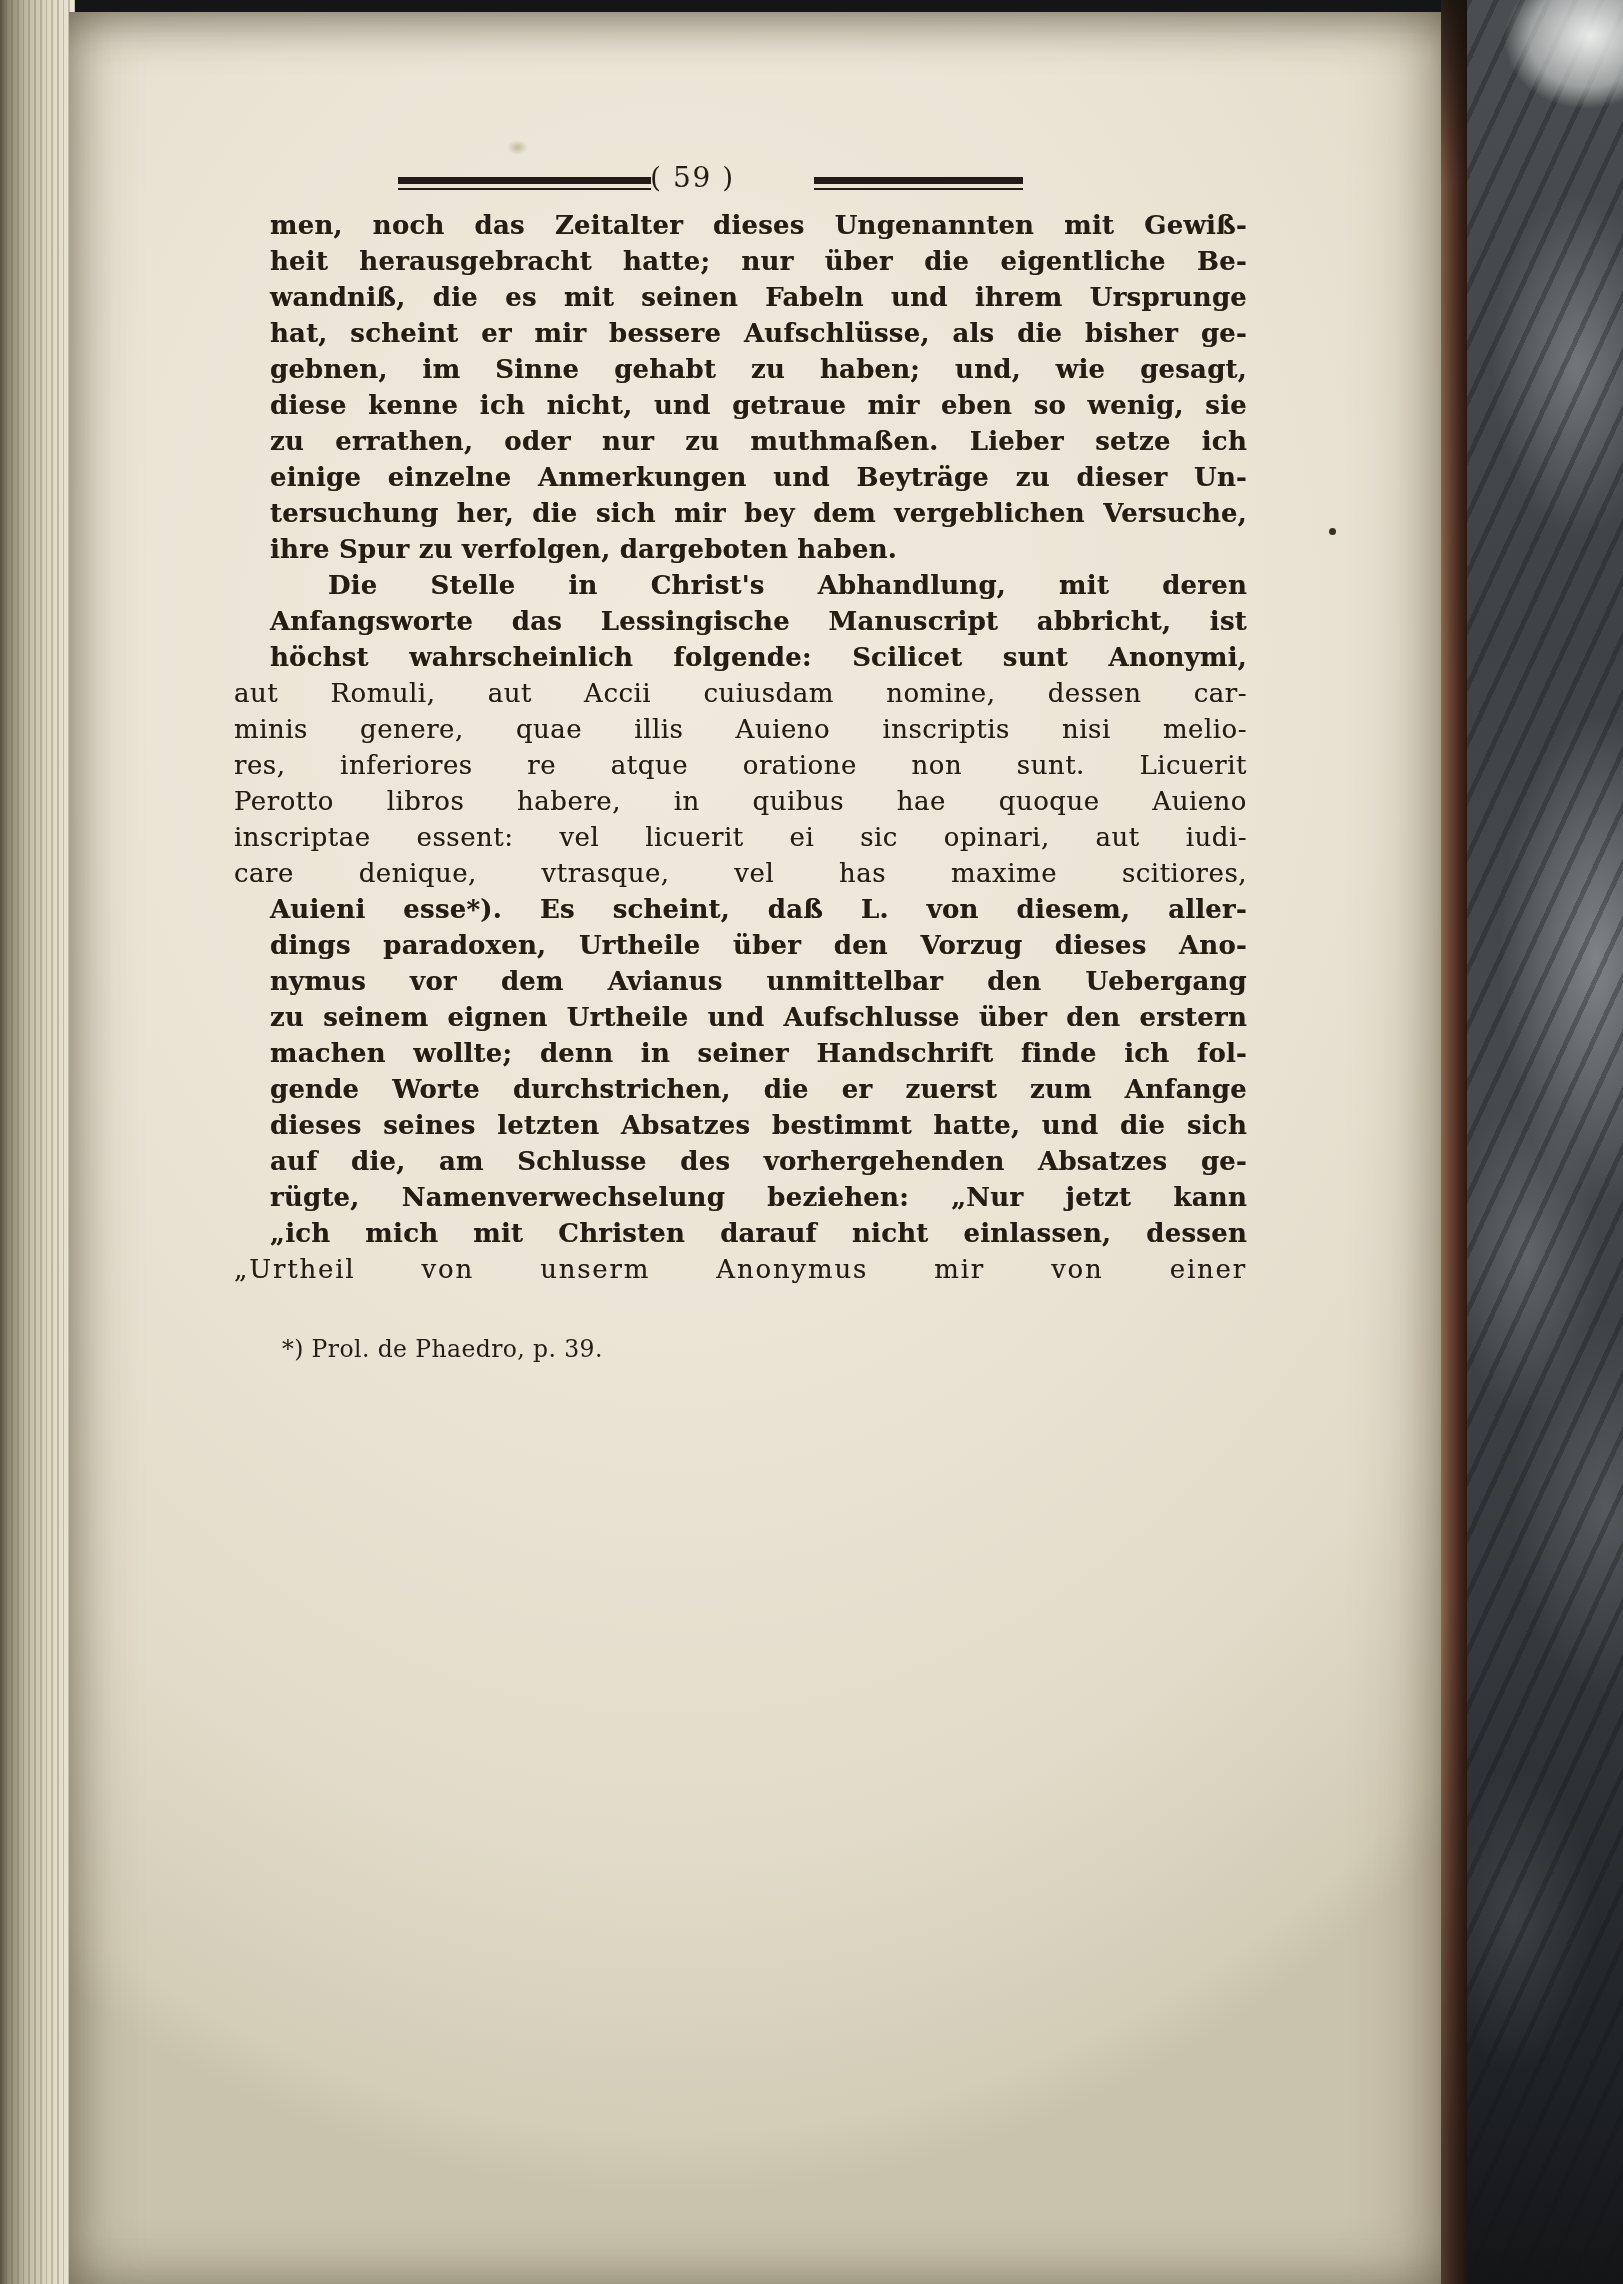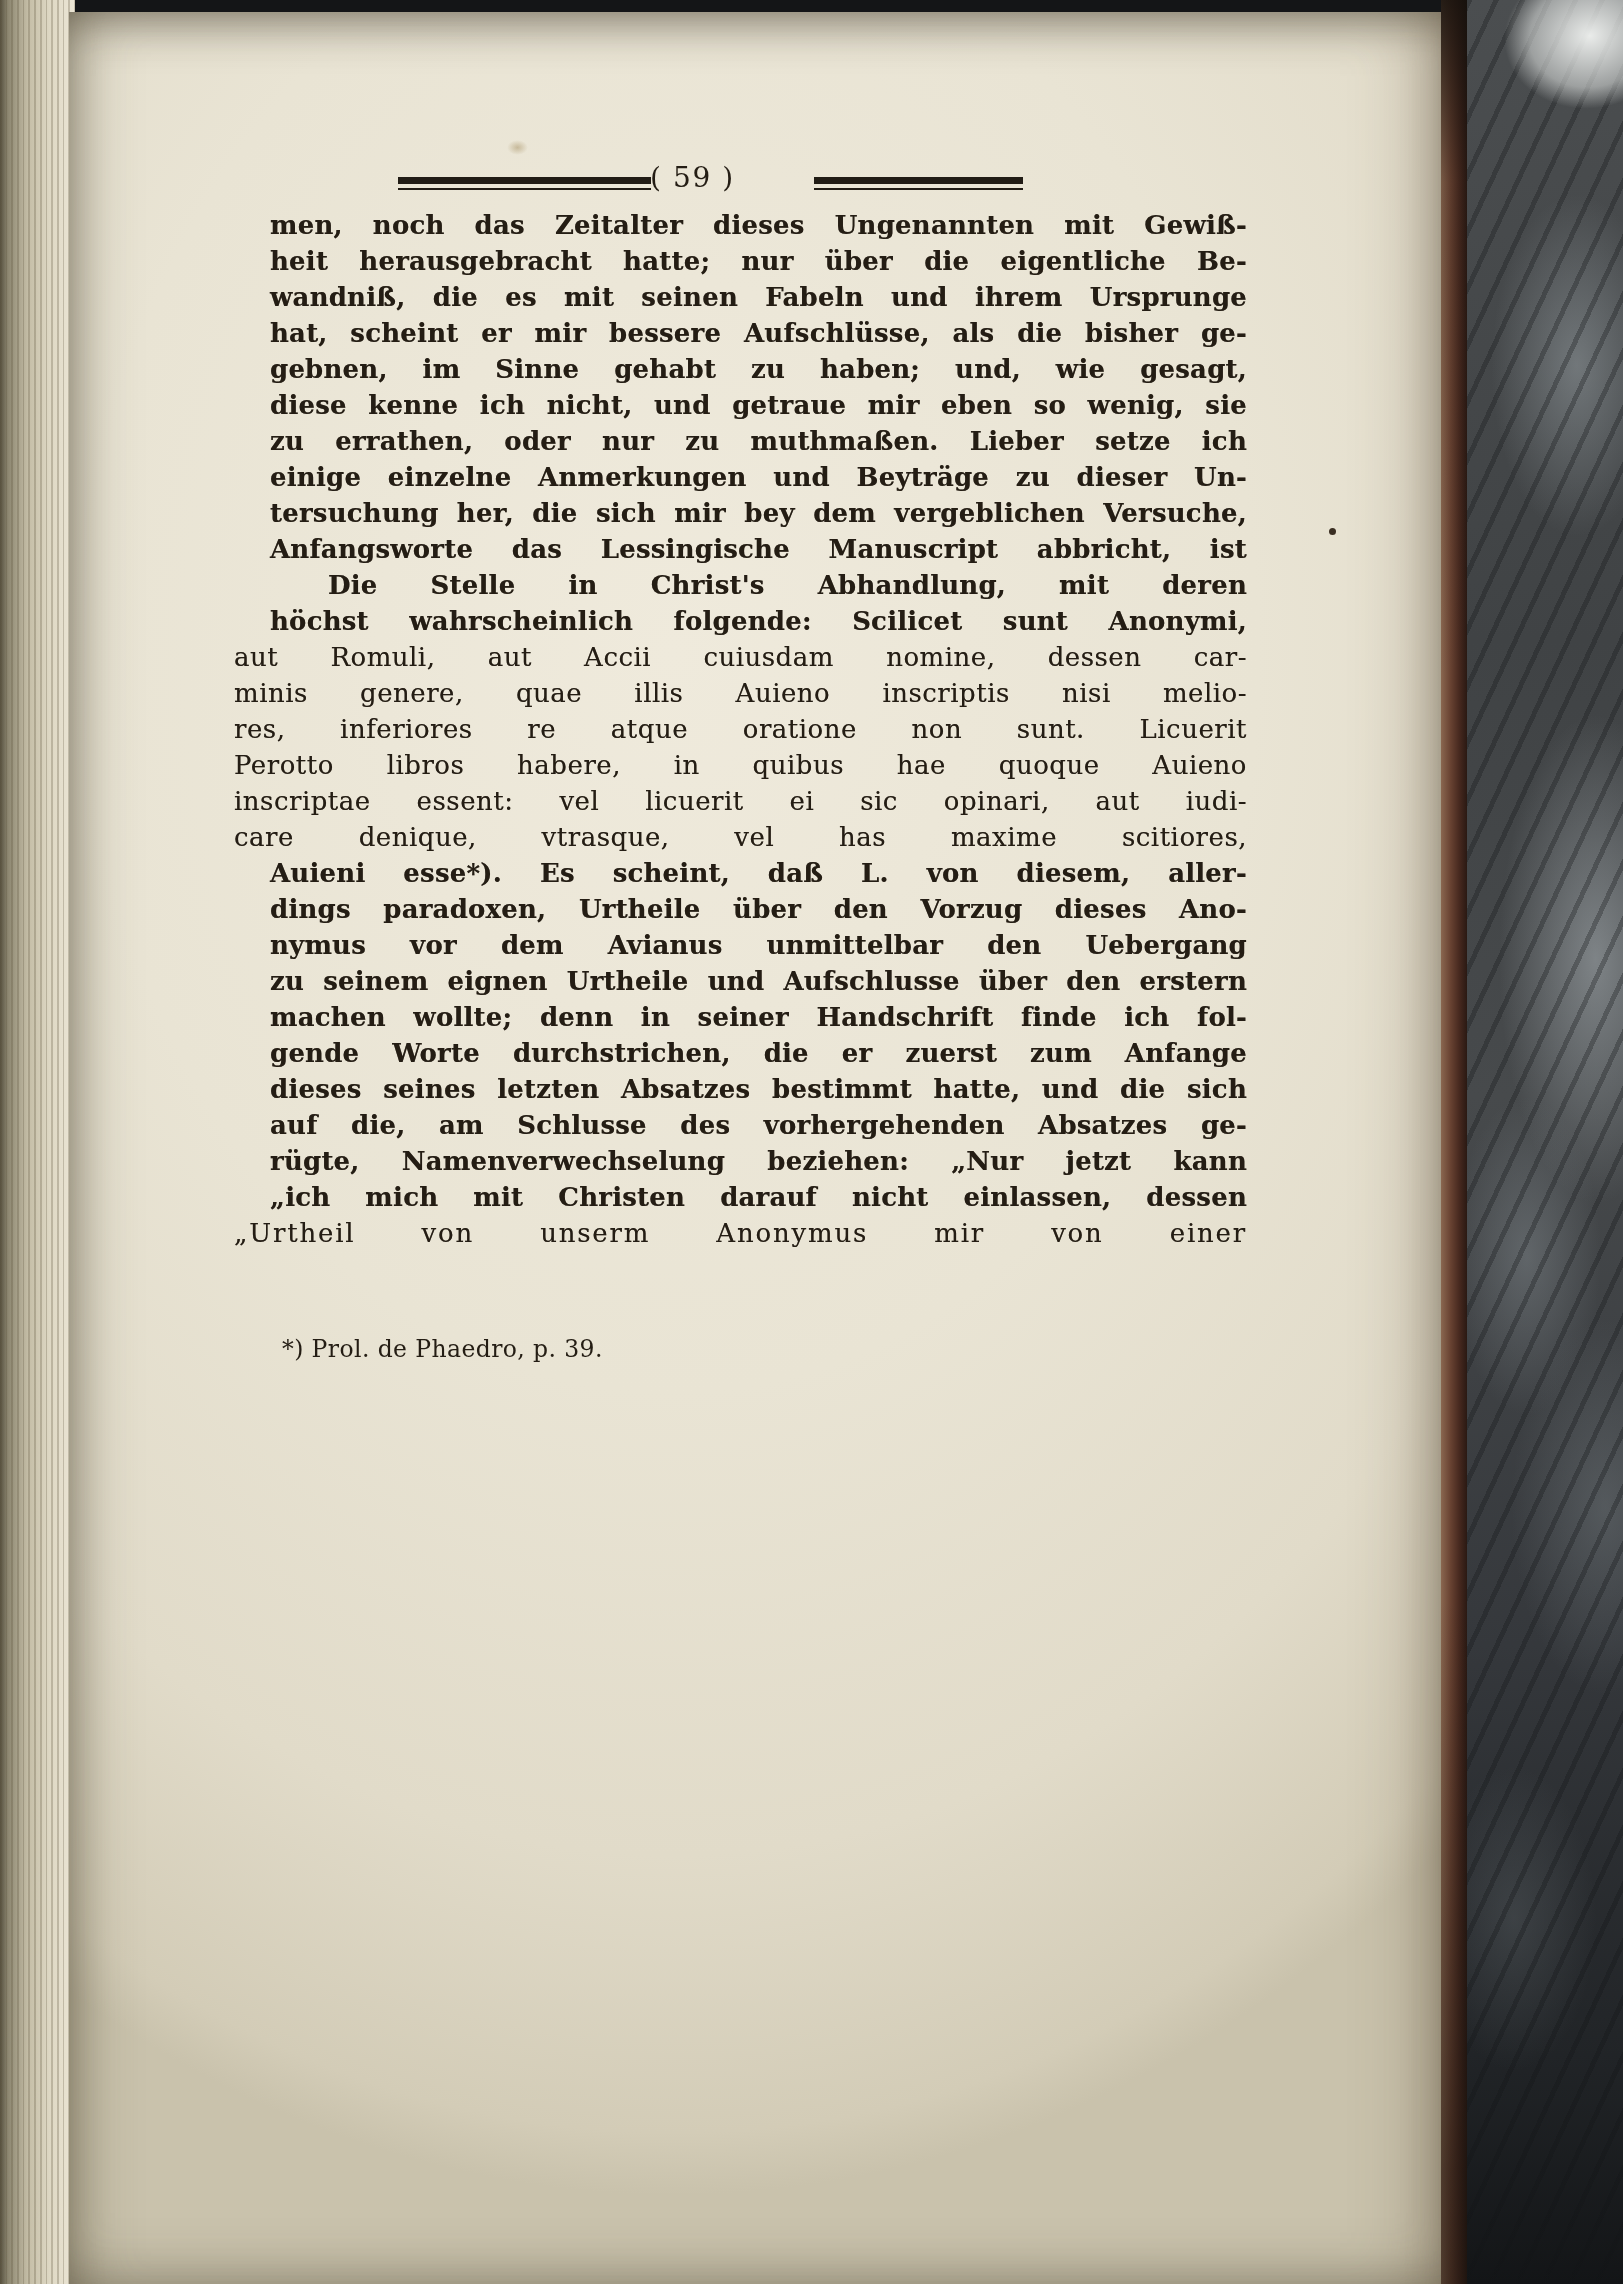--- a/index.html
+++ b/index.html
@@ -115,22 +115,23 @@
     <div class="text-block" id="text-block">
         <div class="line fraktur fill">men, noch das Zeitalter dieses Ungenannten mit Gewiß-</div>
         <div class="line fraktur fill">heit herausgebracht hatte; nur über die eigentliche Be-</div>
         <div class="line fraktur fill">wandniß, die es mit seinen Fabeln und ihrem Ursprunge</div>
         <div class="line fraktur fill">hat, scheint er mir bessere Aufschlüsse, als die bisher ge-</div>
         <div class="line fraktur fill">gebnen, im Sinne gehabt zu haben; und, wie gesagt,</div>
         <div class="line fraktur fill">diese kenne ich nicht, und getraue mir eben so wenig, sie</div>
         <div class="line fraktur fill">zu errathen, oder nur zu muthmaßen.  Lieber setze ich</div>
         <div class="line fraktur fill">einige einzelne Anmerkungen und Beyträge zu dieser Un-</div>
         <div class="line fraktur fill">tersuchung her, die sich mir bey dem vergeblichen Versuche,</div>
+        <div class="line fraktur">ihre Spur zu verfolgen, dargeboten haben.</div>
+        <div class="line fraktur fill indent">Die Stelle in Christ's Abhandlung, mit deren</div>
         <div class="line fraktur fill">Anfangsworte das Lessingische Manuscript abbricht, ist</div>
-        <div class="line fraktur fill indent">Die Stelle in Christ's Abhandlung, mit deren</div>
         <div class="line fraktur fill">höchst wahrscheinlich folgende:  Scilicet sunt Anonymi,</div>
         <div class="line latin fill">aut Romuli, aut Accii cuiusdam nomine, dessen car-</div>
         <div class="line latin fill">minis genere, quae illis Auieno inscriptis nisi melio-</div>
         <div class="line latin fill">res, inferiores re atque oratione non sunt.  Licuerit</div>
         <div class="line latin fill">Perotto libros habere, in quibus hae quoque Auieno</div>
         <div class="line latin fill">inscriptae essent:  vel licuerit ei sic opinari, aut iudi-</div>
         <div class="line latin fill">care denique, vtrasque, vel has maxime scitiores,</div>
         <div class="line fraktur fill">Auieni esse*).  Es scheint, daß L. von diesem, aller-</div>
         <div class="line fraktur fill">dings paradoxen, Urtheile über den Vorzug dieses Ano-</div>
         <div class="line fraktur fill">nymus vor dem Avianus unmittelbar den Uebergang</div>

